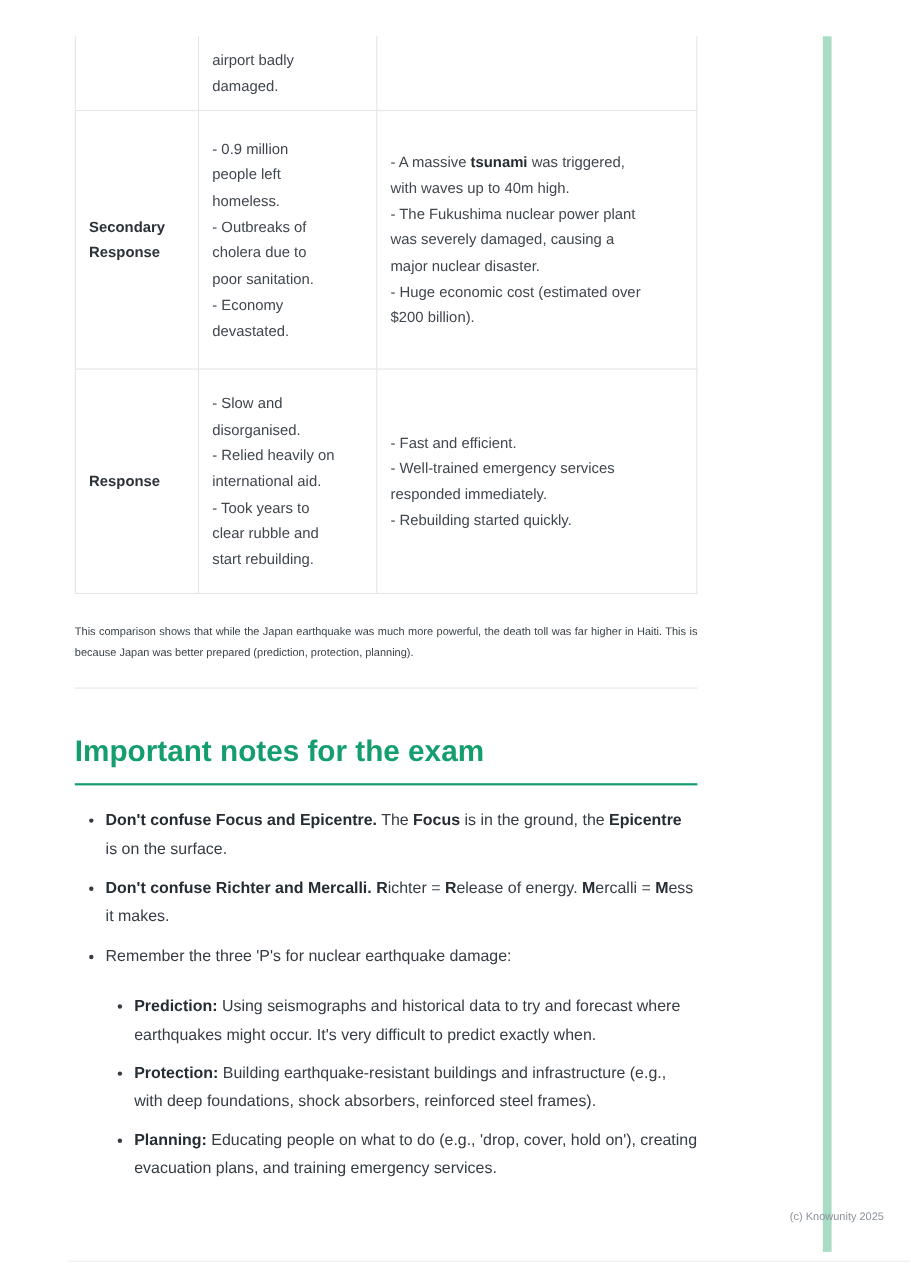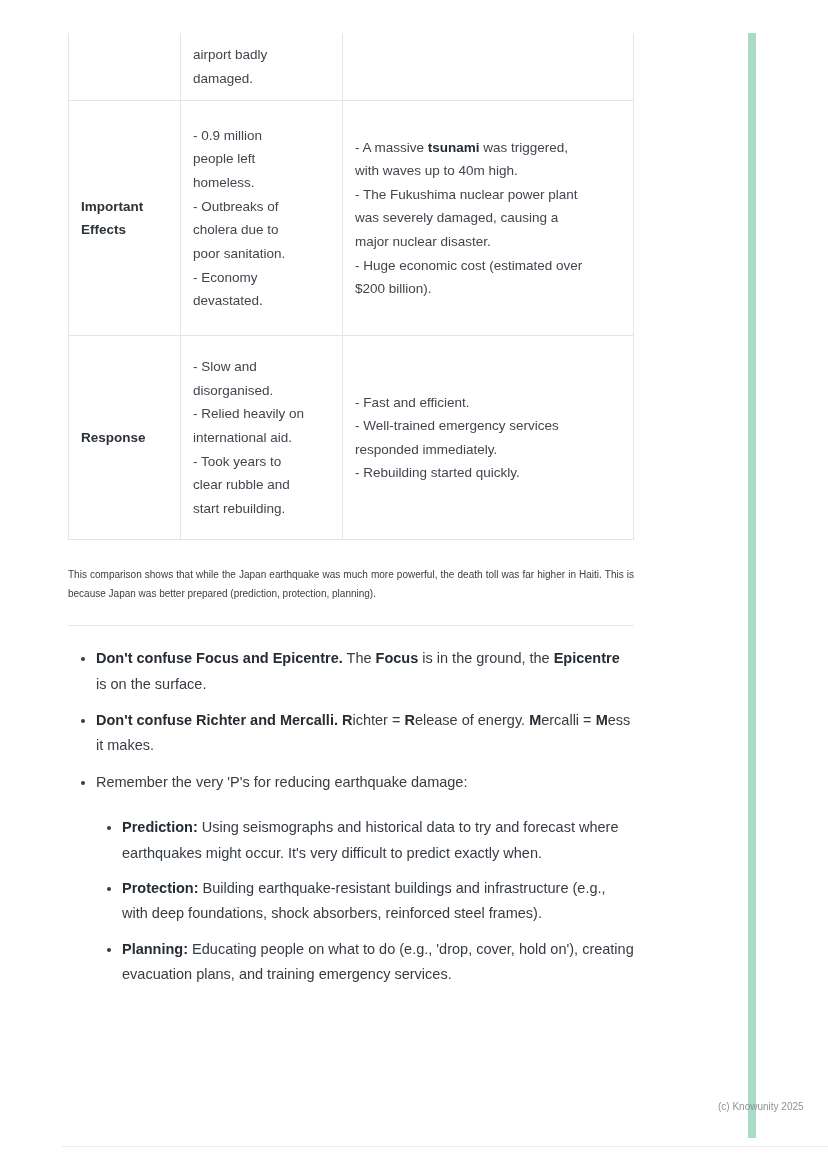--- a/index.html
+++ b/index.html
@@ -136,21 +136,21 @@
         <col>
       </colgroup>
       <tbody>
         <tr class="r-partial">
           <td class="c1"></td>
           <td class="c2">airport badly
 damaged.</td>
           <td class="c3"></td>
         </tr>
         <tr class="r-secondary">
-          <td class="c1">Important Effects</td>
+          <td class="c1">Secondary Response</td>
           <td class="c2">- 0.9 million
 people left
 homeless.
 - Outbreaks of
 cholera due to
 poor sanitation.
 - Economy
 devastated.</td>
           <td class="c3"><span>- A massive </span><span class="b">tsunami</span><span> was triggered,
 with waves up to 40m high.
@@ -174,30 +174,31 @@
 responded immediately.
 - Rebuilding started quickly.</td>
         </tr>
       </tbody>
     </table>
 
     <p class="summary">This comparison shows that while the Japan earthquake was much more powerful, the death toll was far higher in Haiti. This is because Japan was better prepared (prediction, protection, planning).</p>
 
     <hr class="divider">
 
+    <h1 class="section-heading">Important notes for the exam</h1>
 
     <ul class="notes">
       <li>
         <span><span class="b">Don't confuse Focus and Epicentre.</span><span> The </span><span class="b">Focus</span><span> is </span><span class="i">in</span><span> the ground, the </span><span class="b">Epicentre</span><span> is </span><span class="i">on</span><span> the surface.</span></span>
       </li>
       <li>
         <span><span class="b">Don't confuse Richter and Mercalli.</span><span> </span><span class="b">R</span><span>ichter = </span><span class="b">R</span><span>elease of energy. </span><span class="b">M</span><span>ercalli = </span><span class="b">M</span><span>ess it makes.</span></span>
       </li>
       <li>
-        <span><span>Remember the very 'P's for reducing earthquake damage:</span></span>
+        <span><span>Remember the three 'P's for nuclear earthquake damage:</span></span>
         <ul class="notes-sub">
           <li>
             <span><span class="b">Prediction:</span><span> Using seismographs and historical data to try and forecast where earthquakes might occur. </span><span class="i">It's very difficult to predict exactly when.</span></span>
           </li>
           <li>
             <span><span class="b">Protection:</span><span> Building earthquake-resistant buildings and infrastructure (e.g., with deep foundations, shock absorbers, reinforced steel frames).</span></span>
           </li>
           <li>
             <span><span class="b">Planning:</span><span> Educating people on what to do (e.g., 'drop, cover, hold on'), creating evacuation plans, and training emergency services.</span></span>
           </li>

